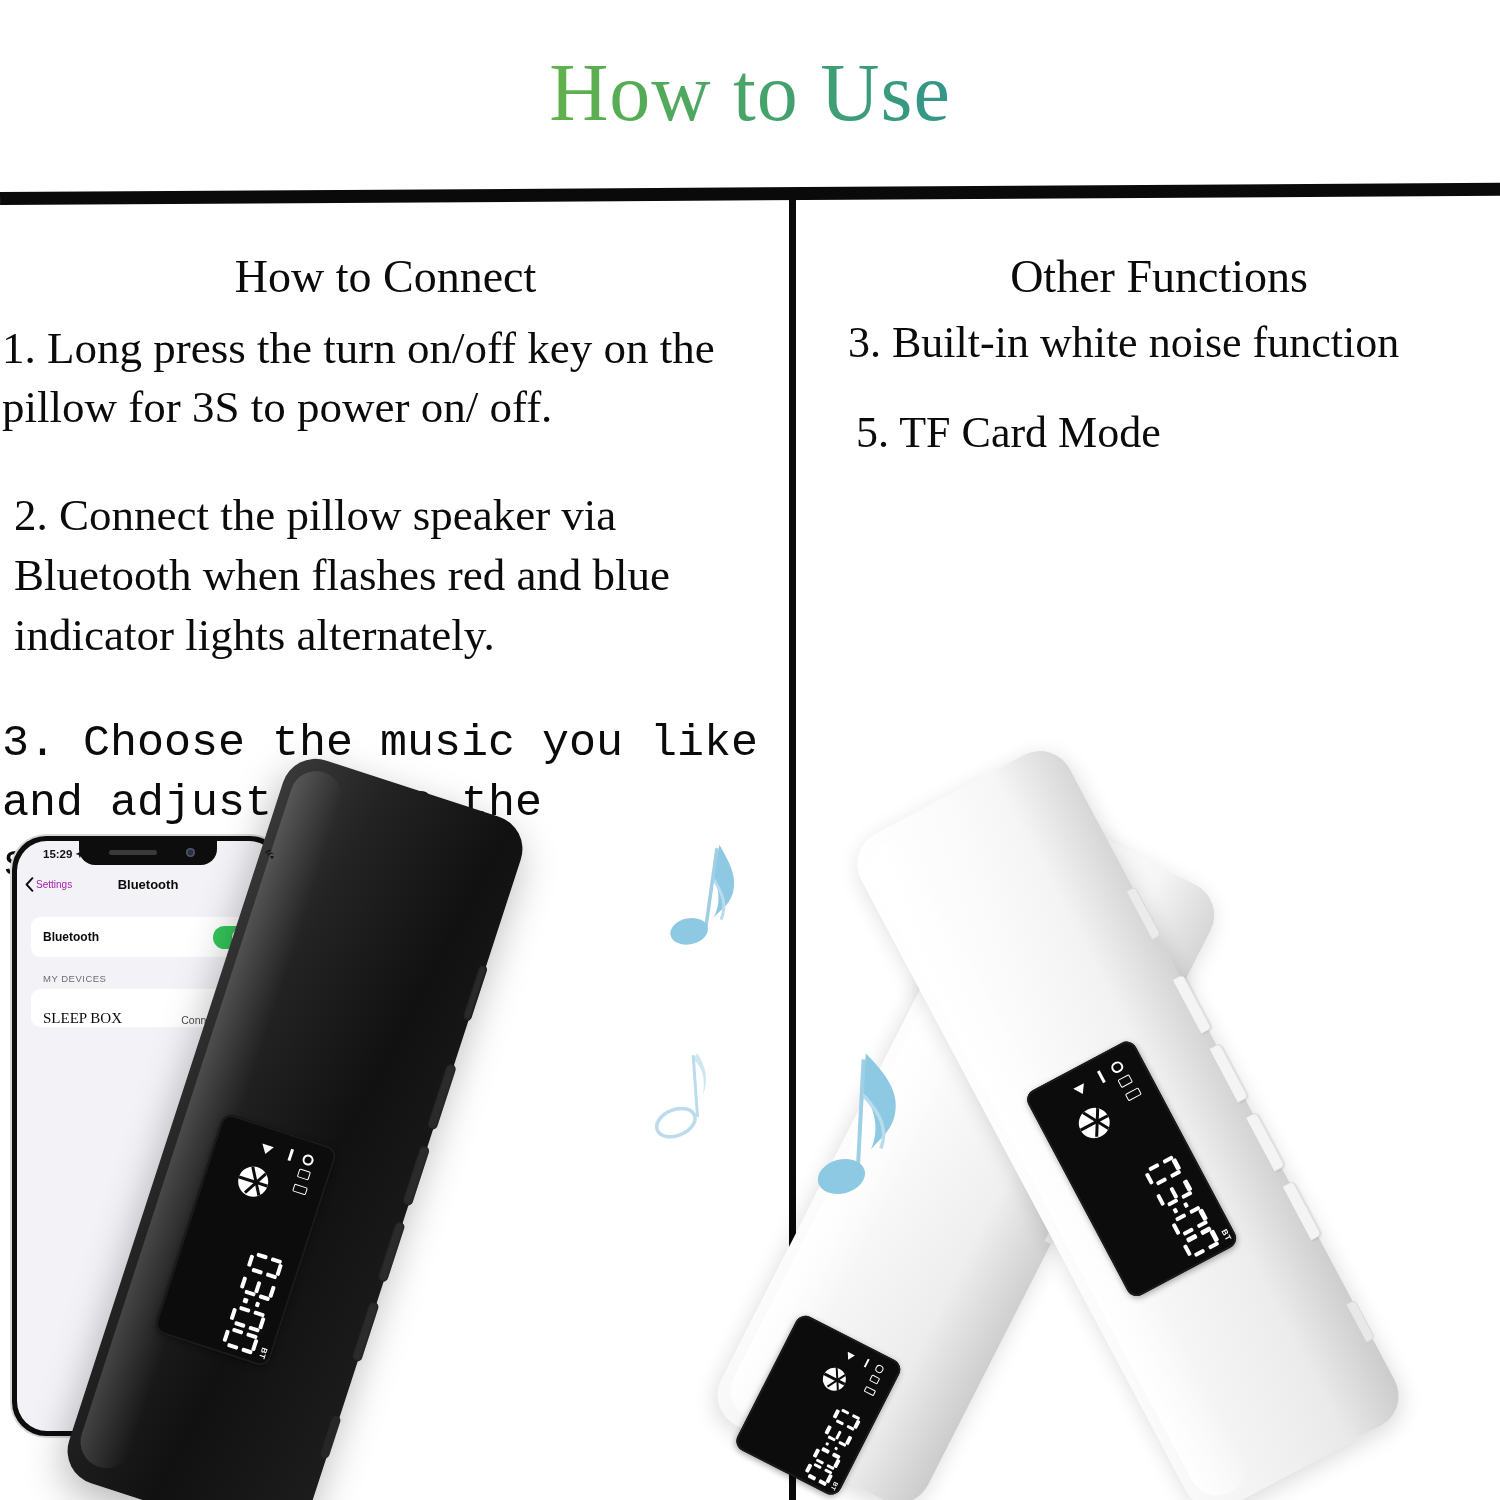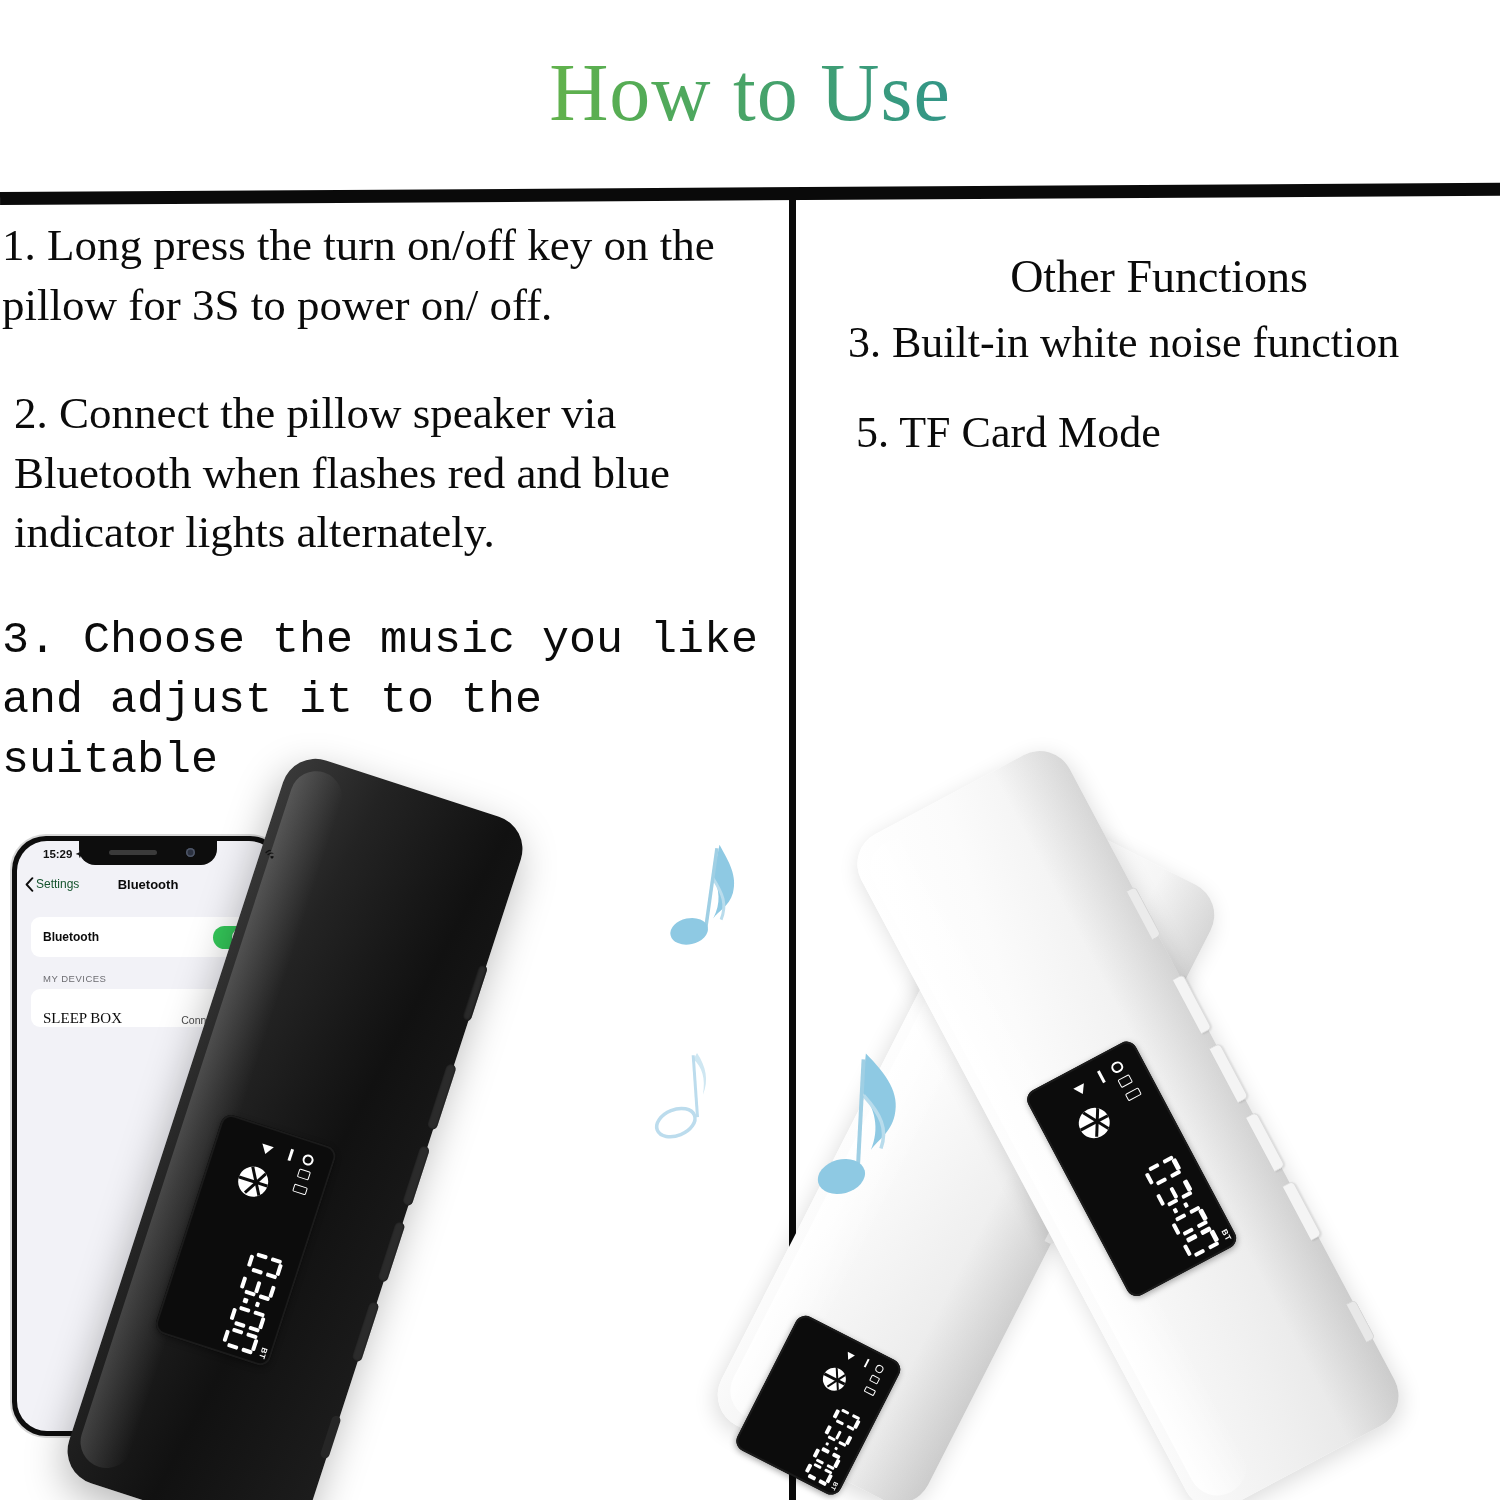--- a/index.html
+++ b/index.html
@@ -100,21 +100,21 @@
   }
   .loc-arrow { display:inline-block; width:9px; height:9px; }
   .wifi-ico { width:14px; height:11px; }
 
   #navbar {
     position:absolute; left:0; top:26px; width:262px; height:34px;
     display:flex; align-items:center; z-index:3;
   }
   #navbar .back {
     display:flex; align-items:center; gap:2px; margin-left:8px;
-    font-family:"Liberation Sans", sans-serif; font-size:12px; color:#14532d;
+    font-family:"Liberation Sans", sans-serif; font-size:10px; color:#a21caf;
   }
   #navbar .navtitle {
     position:absolute; left:0; width:262px; text-align:center;
     font-family:"Liberation Sans", sans-serif; font-size:13px;
     font-weight:bold; color:#0b0b0b; pointer-events:none;
   }
 
   .ios-card {
     position:absolute; left:14px; width:234px; background:#fff;
     border-radius:9px;
@@ -249,20 +249,21 @@
 
 <div id="page">
 
   <div id="header">
     <div id="title">How to Use</div>
   </div>
   <div id="hrule"></div>
   <div id="vrule"></div>
 
   <div class="col" id="colL">
+    <div class="col-title">How to Connect</div>
     <div class="para p1">1. Long press the turn on/off key on the pillow for 3S to power on/ off.</div>
     <div class="para p2">2. Connect the pillow speaker via Bluetooth when flashes red and blue indicator lights alternately.</div>
     <div class="para p3">3. Choose the music you like and adjust it to the suitable</div>
   </div>
 
   <div class="col" id="colR">
     <div class="col-title">Other Functions</div>
     <ul class="fn-list">
       <li class="i3">3. Built-in white noise function</li>
       <li class="i5">5. TF Card Mode</li>

